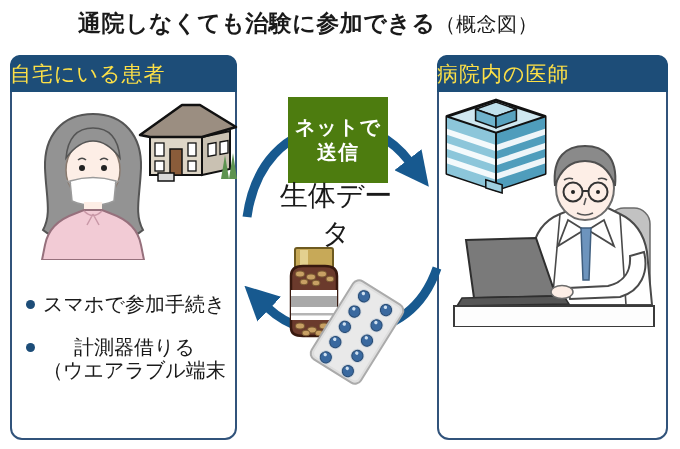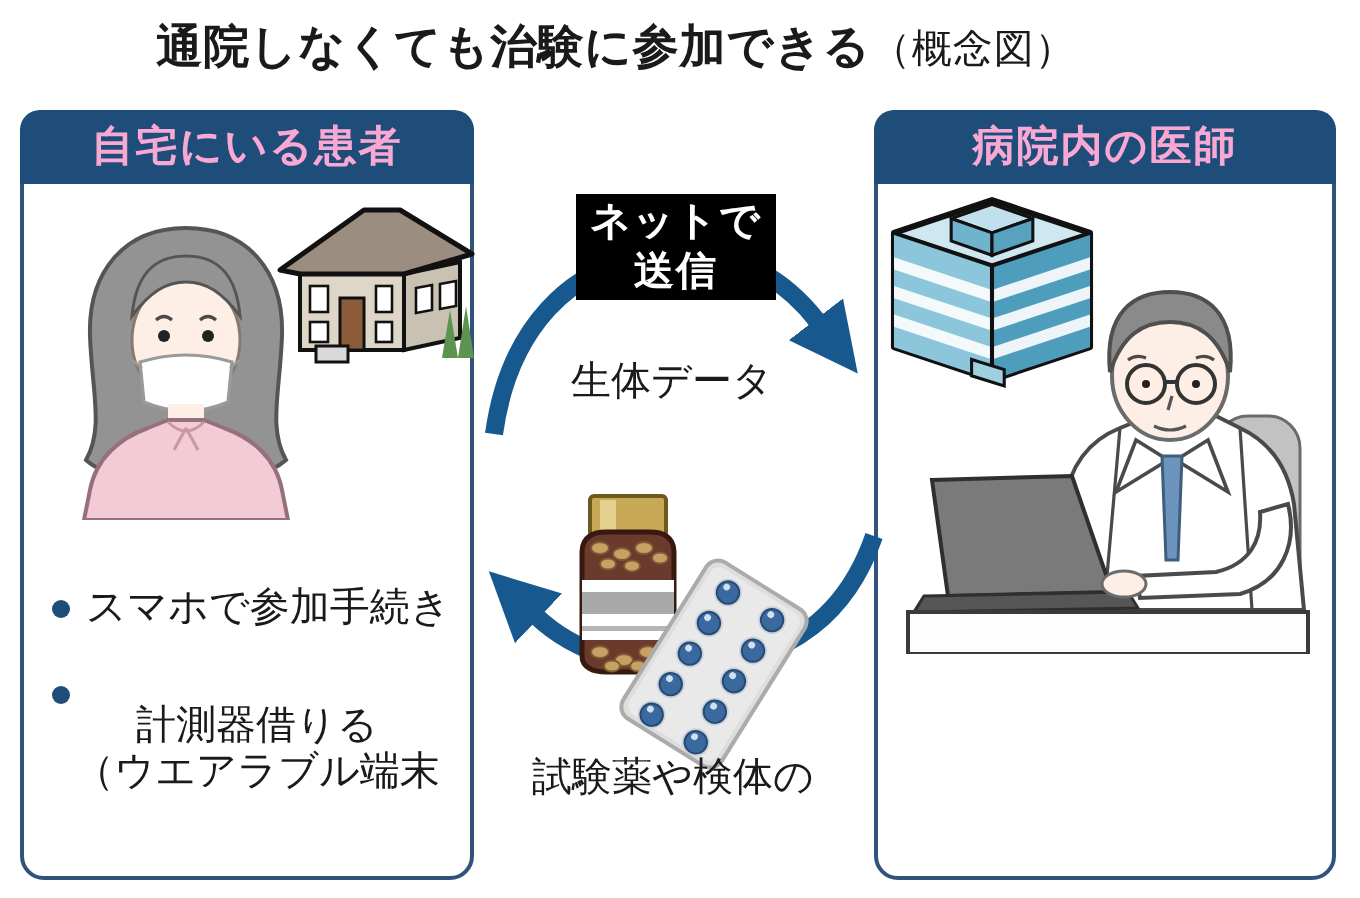--- a/index.html
+++ b/index.html
@@ -11,37 +11,37 @@
   
   .title{left:0;top:8px;width:616px;text-align:center;font-size:23px;font-weight:700;letter-spacing:0.5px;}
   .title .suffix{font-size:20px;font-weight:500;}
   
   .panel{border:2px solid #31537b;border-radius:12px;background:#ffffff;box-sizing:border-box;z-index:0;}
   .panel-left{left:10px;top:55px;width:227px;height:385px;}
   .panel-right{left:437px;top:55px;width:231px;height:385px;}
   .panel-header{
     position:absolute;left:-2px;top:-2px;right:-2px;height:37px;
     background:#1d4d78;border-radius:10px 10px 0 0;
-    color:#f9a8d4;font-size:21px;font-weight:700;text-align:center;line-height:37px;letter-spacing:1px;
+    color:#fde047;font-size:21px;font-weight:400;text-align:left;line-height:37px;letter-spacing:1px;
   }
   
   .arrows{left:0;top:0;z-index:1;pointer-events:none;}
   .send-box{
-    left:288px;top:97px;width:100px;height:53px;background:#000000;z-index:2;
+    left:288px;top:97px;width:100px;height:86px;background:#4d7c0f;z-index:2;
     color:#ffffff;font-size:20px;font-weight:700;text-align:center;
     display:flex;flex-direction:column;justify-content:center;line-height:1.25;letter-spacing:1px;
   }
-  .bio-label{left:278px;top:177px;width:116px;text-align:center;font-size:20px;z-index:2;}
+  .bio-label{left:278px;top:177px;width:116px;text-align:center;font-size:28px;z-index:2;}
   .exchange-caption{left:266px;top:377px;font-size:20px;line-height:1.22;z-index:2;}
   .online-caption{left:487px;top:349px;font-size:20px;line-height:1.22;z-index:2;}
   
   .bullet{left:26px;width:205px;display:flex;font-size:20px;line-height:1.16;z-index:2;text-align:center;}
   .bullet .dot{flex:0 0 auto;width:9px;height:9px;border-radius:50%;background:#1d4d78;margin:7px 8px 0 0;}
   .bullet1{top:293px;}
-  .bullet2{top:336px;flex-direction:column;}
+  .bullet2{top:336px;}
   .bullet2 .sub{display:block;}
   .bullet2 .sub.indent{padding-left:11px;}
   svg{display:block;}
 </style>
 </head>
 <body>
 
 <div class="stage">
 
   <div class="abs title">
@@ -234,16 +234,15 @@
         </g>
       <g transform="translate(44,86)">
           <circle r="7" fill="#c9d1da"></circle>
           <circle r="5.6" fill="#3a699f" stroke="#274b74" stroke-width="1"></circle>
           <circle cx="-2" cy="-2" r="1.7" fill="#cfe0f0"></circle>
         </g>
     </g>
   </svg>
 
   <div class="abs exchange-caption">
-    <div>試験薬や検体の</div>
   </div>
 
 </div>
 
 </body></html>

